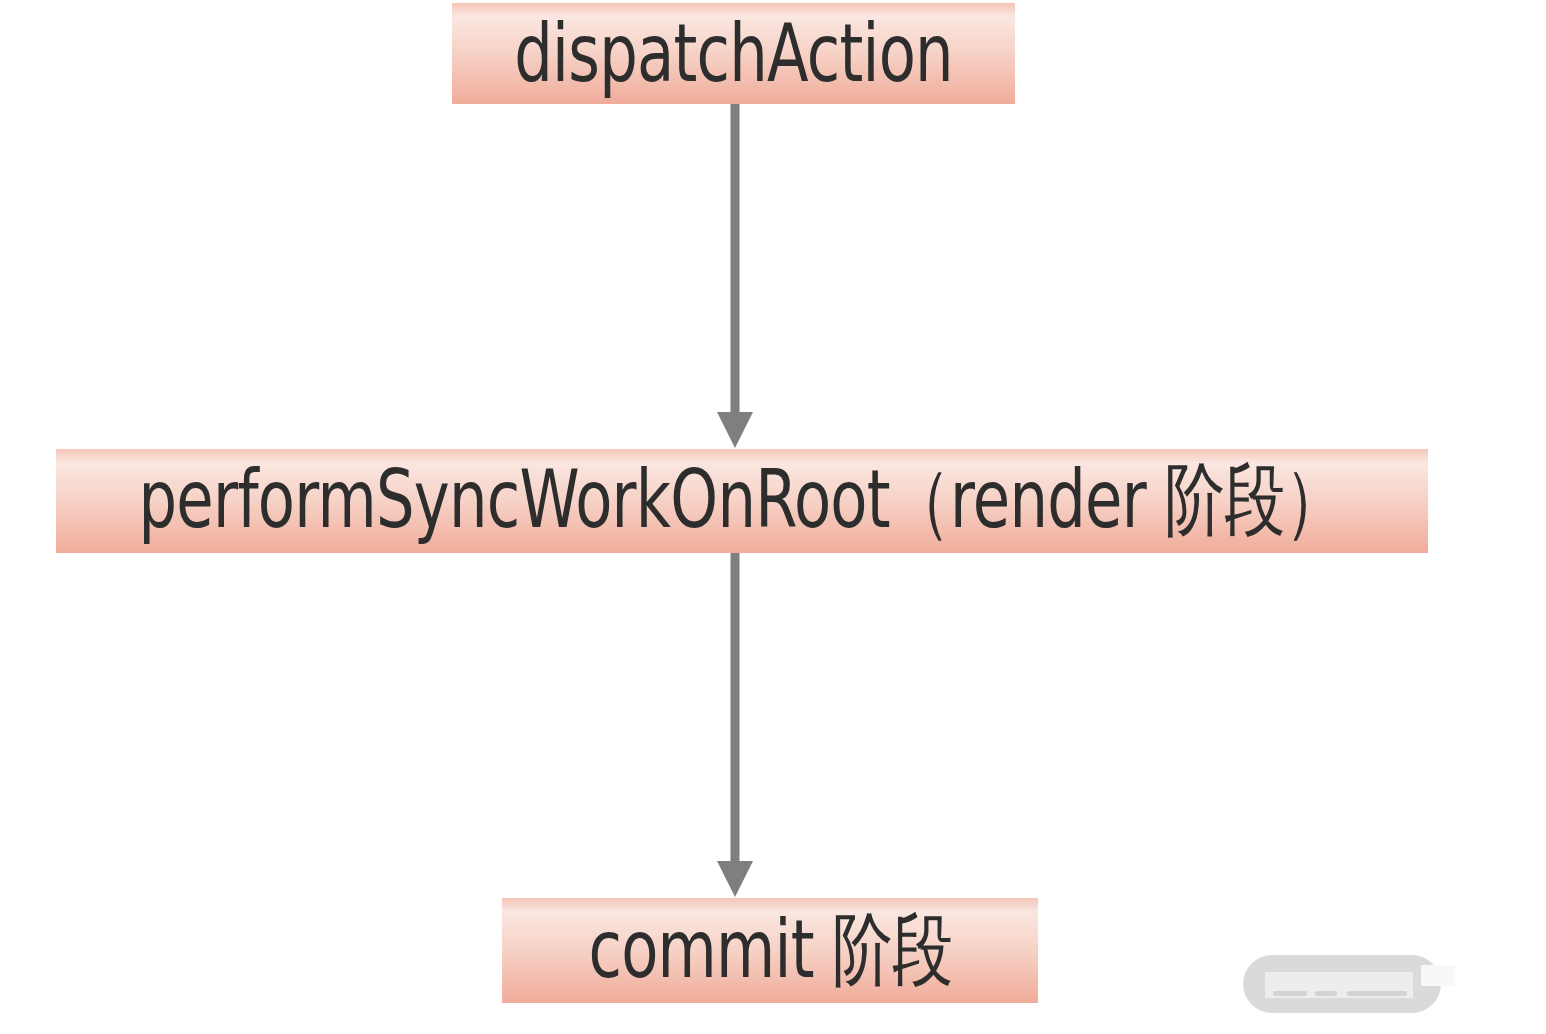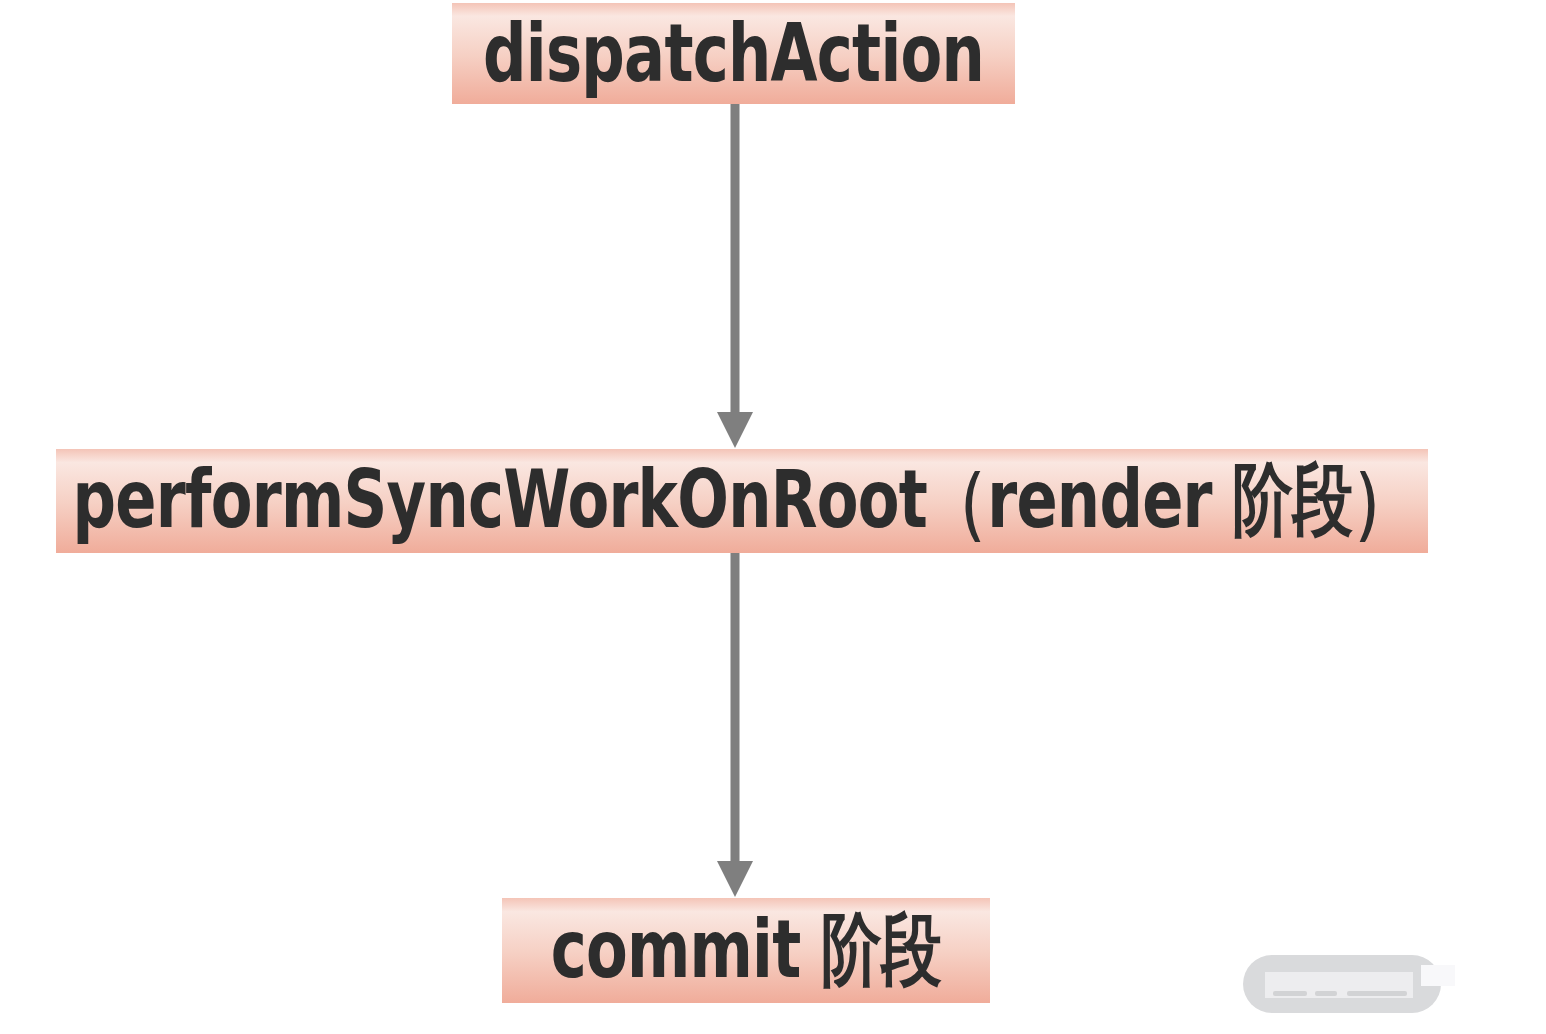--- a/index.html
+++ b/index.html
@@ -15,33 +15,33 @@
     overflow: hidden;
     font-family: "DejaVu Sans", "Liberation Sans", sans-serif;
   }
   .node {
     position: absolute;
     display: flex;
     align-items: center;
     justify-content: center;
     background: linear-gradient(180deg, #f4c4b7 0%, #fae7e1 13%, #f6d0c4 52%, #f0ac9a 100%);
     color: #2d2d2d;
-    font-weight: 700;
+    font-weight: 400;
     white-space: nowrap;
   }
   .node-label {
     display: inline-block;
     font-size: 80px;
     transform: scaleX(0.76);
     transform-origin: center center;
     letter-spacing: -1px;
   }
   .node-top    { left: 452px; top: 3px;   width: 563px;  height: 101px; }
   .node-mid    { left: 56px;  top: 449px; width: 1372px; height: 104px; }
-  .node-bottom { left: 502px; top: 898px; width: 488px;  height: 105px; }
+  .node-bottom { left: 502px; top: 898px; width: 536px;  height: 105px; }
 
   .arrow {
     position: absolute;
     width: 44px;
     height: 345px;
   }
   .arrow-1 { left: 713px; top: 104px; }
   .arrow-2 { left: 713px; top: 553px; }
 
   .watermark {

